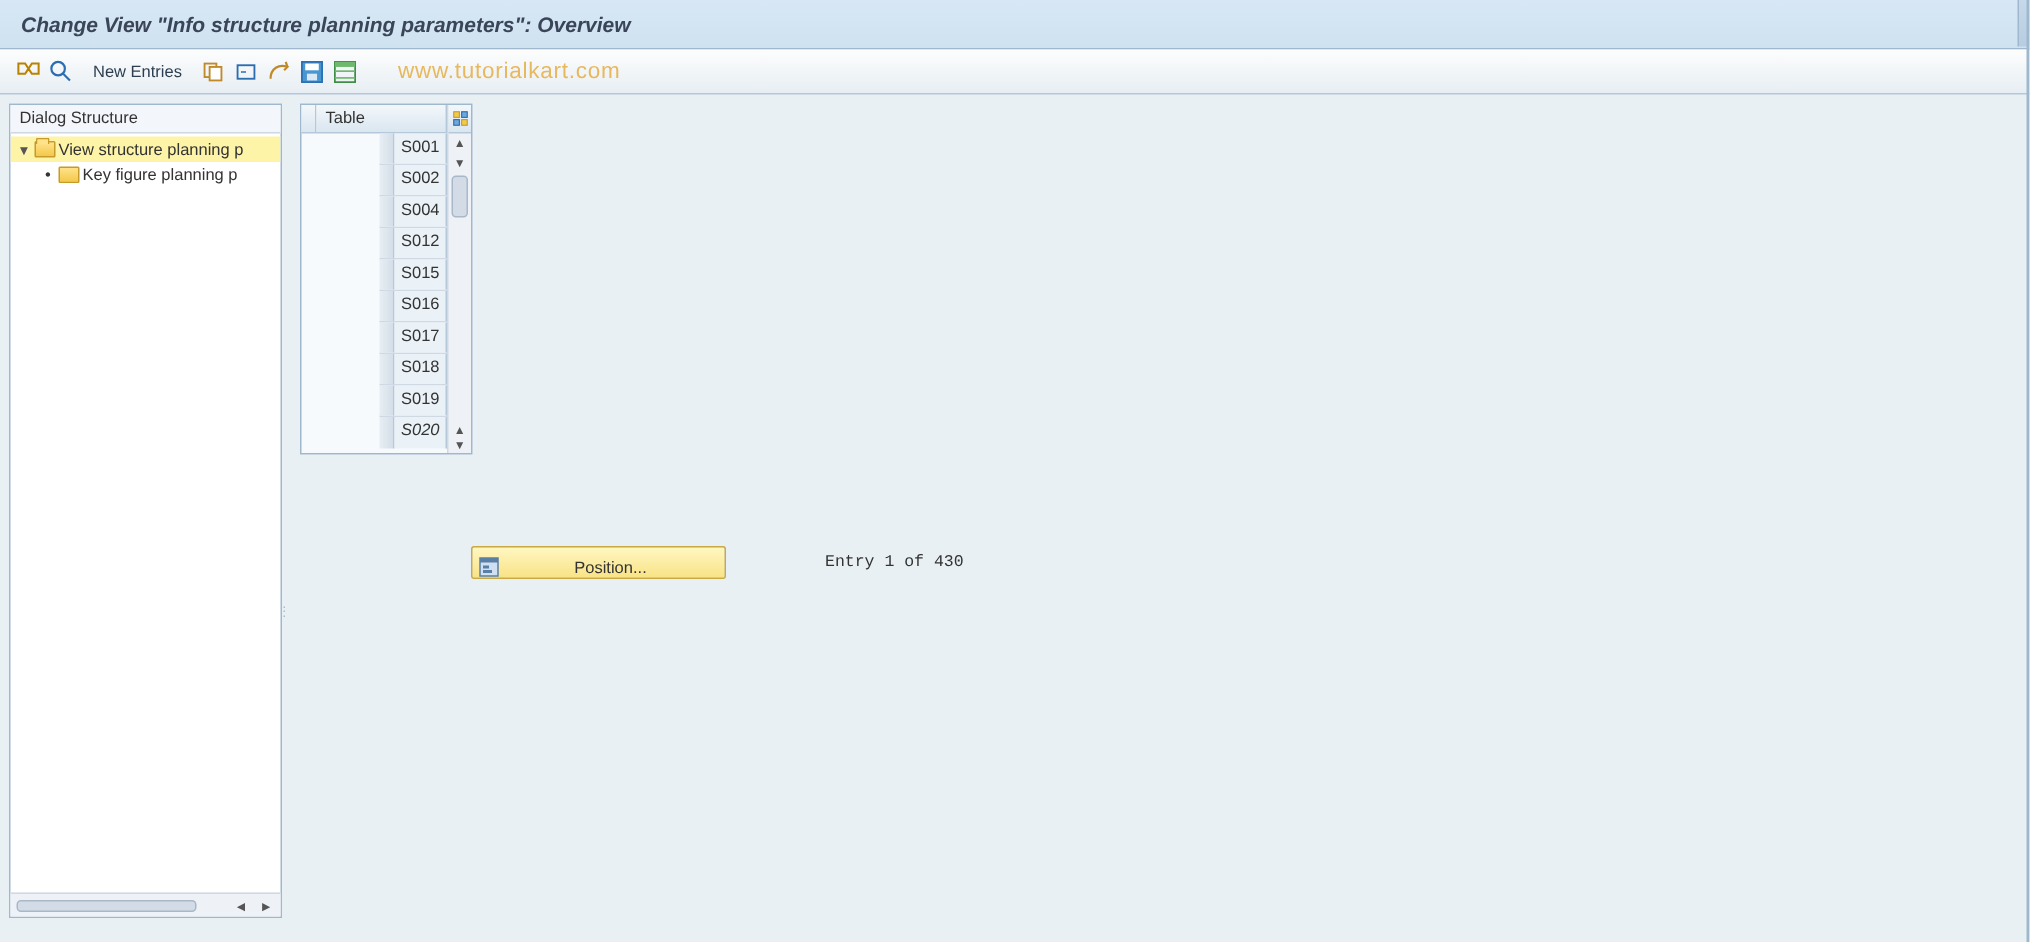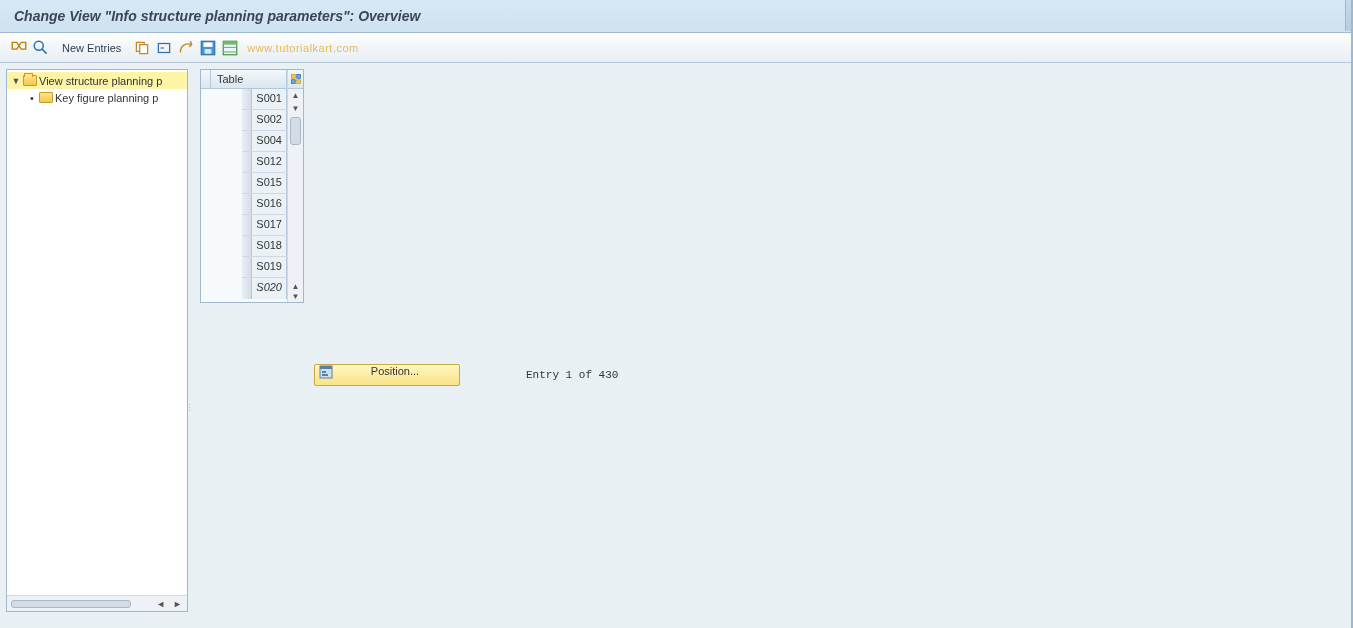--- a/index.html
+++ b/index.html
@@ -43,22 +43,22 @@
     }
     .toolbar .tb-text {
       padding: 0 8px;
       color: #2c3e50;
       cursor: pointer;
       font-size: 11px;
     }
     .watermark {
       color: #e7b85e;
       font-family: "Comic Sans MS", cursive, sans-serif;
-      font-size: 11px;
-      margin-left: 4px;
+      font-size: 15px;
+      margin-left: 22px;
       letter-spacing: 0.5px;
     }
     .content-area {
       position: relative;
       display: flex;
       align-items: flex-start;
       padding: 6px;
     }
     
     .tree-panel {
@@ -130,21 +130,21 @@
       top: 340px;
       color:#9fb8cd;
       font-size:9px;
       line-height:3px;
       letter-spacing:1px;
     }
 
     
     .table-panel {
       margin-left: 12px;
-      width: 104px;
+      width: 115px;
       display:flex;
       border:1px solid #9fb8cd;
       background:#f7fafc;
       height: 234px;
       position:relative;
     }
     .table-col {
       flex:1;
       display:flex; flex-direction:column;
     }
@@ -188,25 +188,25 @@
     .vscroll .bot-arrows { display:flex; flex-direction:column; align-items:center; gap:1px; padding-bottom:1px;}
     .vscroll .bot-arrows span { font-size:8px; color:#555; cursor:pointer;}
 
     
     .position-area {
       position:absolute;
       left: 314px; top: 364px;
       display:flex; align-items:center;
     }
     .position-btn {
-      display:flex; align-items:flex-start;
+      display:flex; align-items:flex-end;
       background: linear-gradient(to bottom,#fff7c1,#f9e387);
       border:1px solid #c9a944;
       height:22px;
-      width:146px;
+      width:170px;
       border-radius:2px;
       cursor:pointer;
       padding:0 4px;
     }
     .position-btn .icon-box {
       width:14px; height:14px;
       display:flex; align-items:center; justify-content:center;
       margin-right: 20px;
     }
     .position-btn .label { flex:1; text-align:center; font-size:11px; color:#333; padding-right:18px;}
@@ -273,20 +273,21 @@
         <rect x="2" y="7" width="12" height="1" fill="#6fb96f"></rect>
         <rect x="2" y="11" width="12" height="1" fill="#6fb96f"></rect>
       </svg>
   </span>
   <span class="watermark">www.tutorialkart.com</span>
 </div>
 
 <div class="content-area">
 
   <div class="tree-panel">
+    <div class="tree-header">Dialog Structure</div>
     <div class="tree-body">
       <div class="tree-row selected">
         <span class="expander">▼</span>
         <span class="folder-icon open"></span>
         <span>View structure planning p</span>
       </div>
       <div class="tree-row" style="padding-left:20px;">
         <span class="bullet">•</span>
         <span class="folder-icon"></span>
         <span>Key figure planning p</span>

